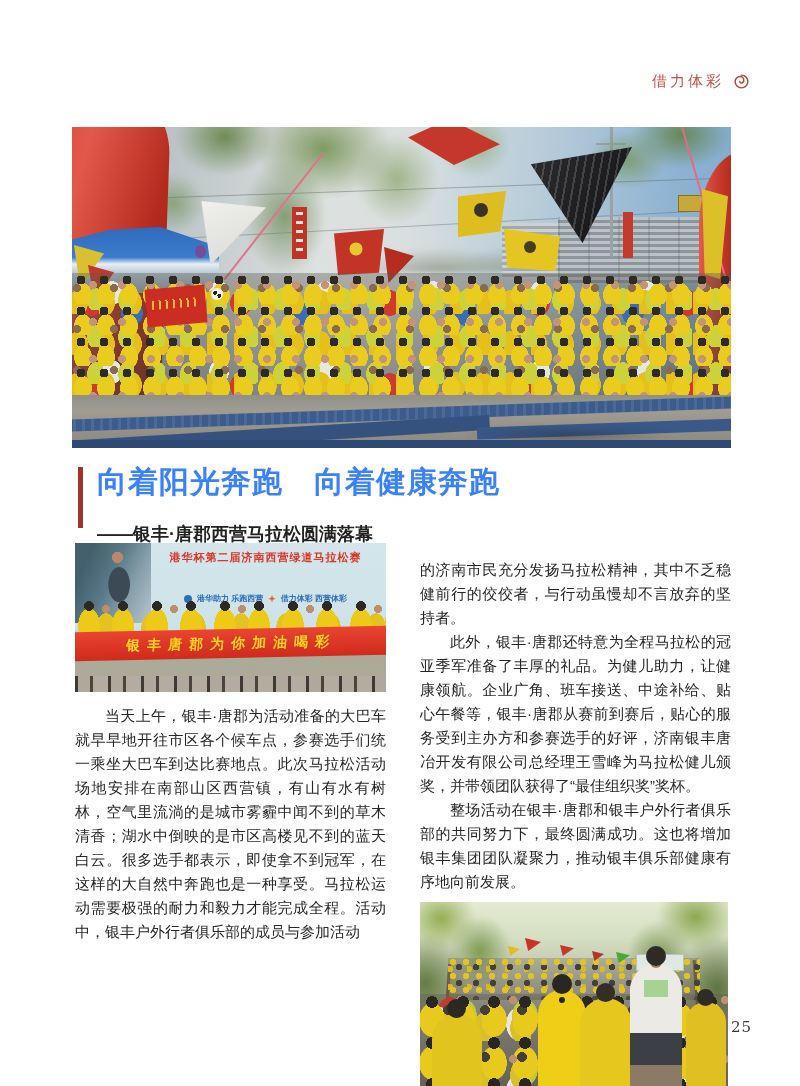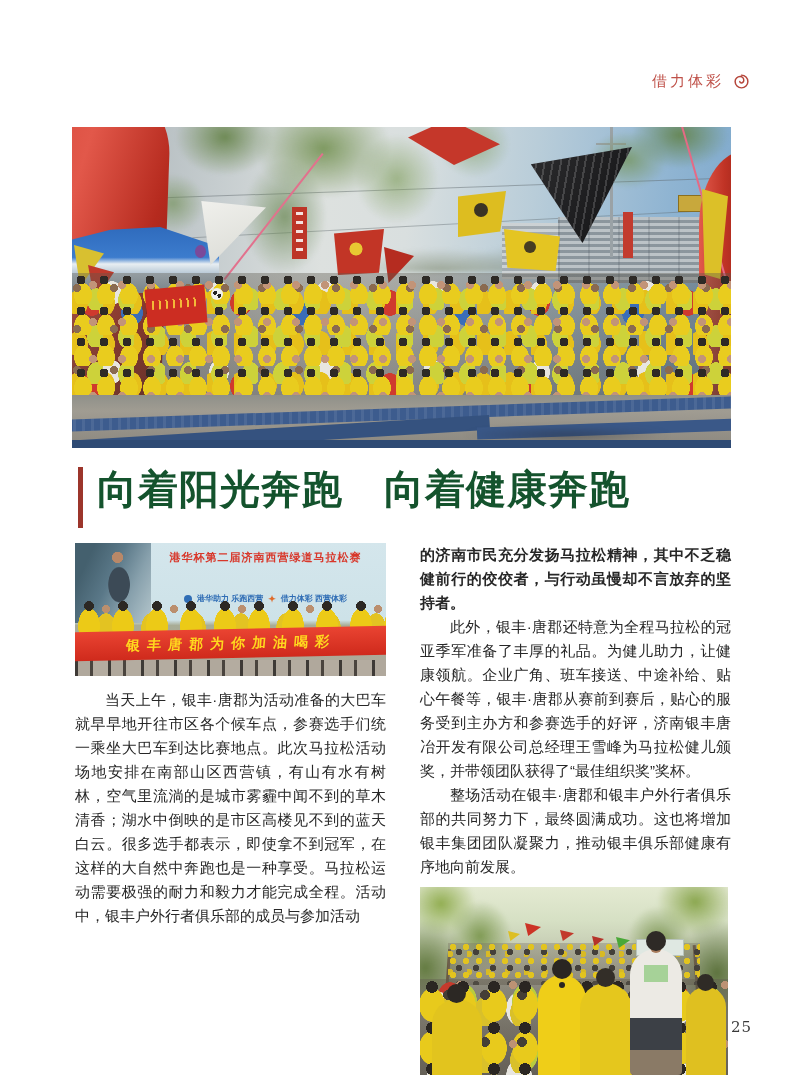--- a/index.html
+++ b/index.html
@@ -15,30 +15,30 @@
   .masthead .section { font-size:15px; letter-spacing:3px; color:#bf5048; }
   .masthead .swirl { width:17px; height:17px; display:inline-block; }
   .masthead .brand {
     font-family:"DejaVu Serif", serif; font-weight:700; font-style:italic;
     font-size:29px; letter-spacing:7px; color:#b23a30;
   }
 
   
   .title-block { position:absolute; left:78px; top:462px; width:620px; }
   .red-bar { position:absolute; left:0; top:5px; width:5px; height:61px; background:#9c352b; }
-  .title-block h1 { margin:0 0 19px 19px; font-size:40px; font-weight:800; color:#14532d; letter-spacing:1px; }
+  .title-block h1 { margin:0 0 19px 19px; font-size:30px; font-weight:800; color:#3b82f6; letter-spacing:1px; }
   .title-block h2 { margin:0 0 0 19px; font-size:18px; font-weight:700; color:#222; }
 
   
   .col { position:absolute; width:311px; }
   .left-col  { left:75px;  top:543px; }
   .right-col { left:420px; top:543px; }
   .para { font-size:15px; line-height:24px; text-align:justify; color:#272727; }
   .indent { text-indent:2em; }
-  .right-col .para:first-of-type { margin-top:0;font-weight:bold; }
+  .right-col .para:first-of-type { margin-top:15px; }
 
   .pagenum { position:absolute; top:1018px; right:48px; font-family:"DejaVu Serif", serif; font-size:15px; color:#3a3a3a; letter-spacing:1px; }
 
   
   .photo { position:relative; overflow:hidden; }
   .layer { position:absolute; }
 
   
   .main-photo { position:absolute; left:72px; top:127px; width:659px; height:321px;
     background:linear-gradient(95deg,#a7b0b4 0%,#c6cdcf 22%,#dde1df 38%,#d9dfdf 50%,#b9cdd9 68%,#8fb4d2 88%,#7ea9cc 100%); }
@@ -127,21 +127,21 @@
   .mat-bottom { left:0; bottom:0; width:100%; height:8px; background:#2e4a74; }
   .road-shadow { left:390px; top:300px; width:210px; height:16px; filter:blur(3px);
     background:radial-gradient(ellipse, rgba(40,45,55,.5), transparent 70%); }
   .banner-front { left:74px; top:160px; width:60px; height:38px; transform:rotate(-5deg); background:#cc2d22; }
   .banner-front::before { content:""; position:absolute; left:6px; top:12px; right:6px; height:9px;
     background:repeating-linear-gradient(90deg, rgba(250,210,60,.85) 0 2px, transparent 2px 7px); }
   .soccer { left:139px; top:161px; width:12px; height:12px; border-radius:50%;
     background:radial-gradient(circle 2px at 35% 40%, #222 97%, transparent), radial-gradient(circle 2px at 70% 65%, #222 97%, transparent), #f0f0ee; }
 
   
-  .left-photo { width:311px; height:133px; margin-bottom:12px;
+  .left-photo { width:311px; height:149px; margin-bottom:12px;
     background:linear-gradient(180deg,#d4e6ec 0%,#cde2e8 58%,#a8ac96 62%,#b0a89a 100%); }
   .bb-runner { left:0; top:0; width:76px; height:80px;
     background:radial-gradient(circle 9px at 56% 18%, #b98868 60%, transparent 65%),
                radial-gradient(ellipse 16px 26px at 58% 52%, #3c4a56 65%, transparent 70%),
                linear-gradient(115deg,#44606e 18%,#5a7888 45%,#87a0ac 70%,#b4c6cc 100%); }
   .bb-line { position:absolute; left:72px; right:2px; text-align:center; color:#d8372a; font-weight:700; }
   .bb-line1 { top:7px;  font-size:11px; letter-spacing:1px; }
   .bb-line2 { top:27px; font-size:11px; letter-spacing:1px; }
   .bb-line3 { top:50px; font-size:8px; display:flex; justify-content:center; align-items:center; gap:5px; color:#2f6db5; font-weight:700; }
   .dot-blue { width:8px; height:8px; border-radius:50%; background:#2f6db5; display:inline-block; }
@@ -264,20 +264,21 @@
     <div class="layer mat3"></div>
     <div class="layer road-shadow"></div>
     <div class="layer mat-bottom"></div>
     <div class="layer banner-front"></div>
     <div class="layer soccer"></div>
   </div>
 
   <section class="title-block">
     <div class="red-bar"></div>
     <h1>向着阳光奔跑　向着健康奔跑</h1>
+    <h2>——银丰·唐郡西营马拉松圆满落幕</h2>
   </section>
 
   <section class="col left-col">
     <div class="left-photo photo">
       <div class="layer bb-runner"></div>
       <div class="bb-line bb-line1">港华杯第二届济南西营绿道马拉松赛</div>
       <div class="bb-line bb-line3">
         <span class="dot-blue"></span>
         <span>港华助力 乐跑西营</span>
         <span class="spark">✦</span>

